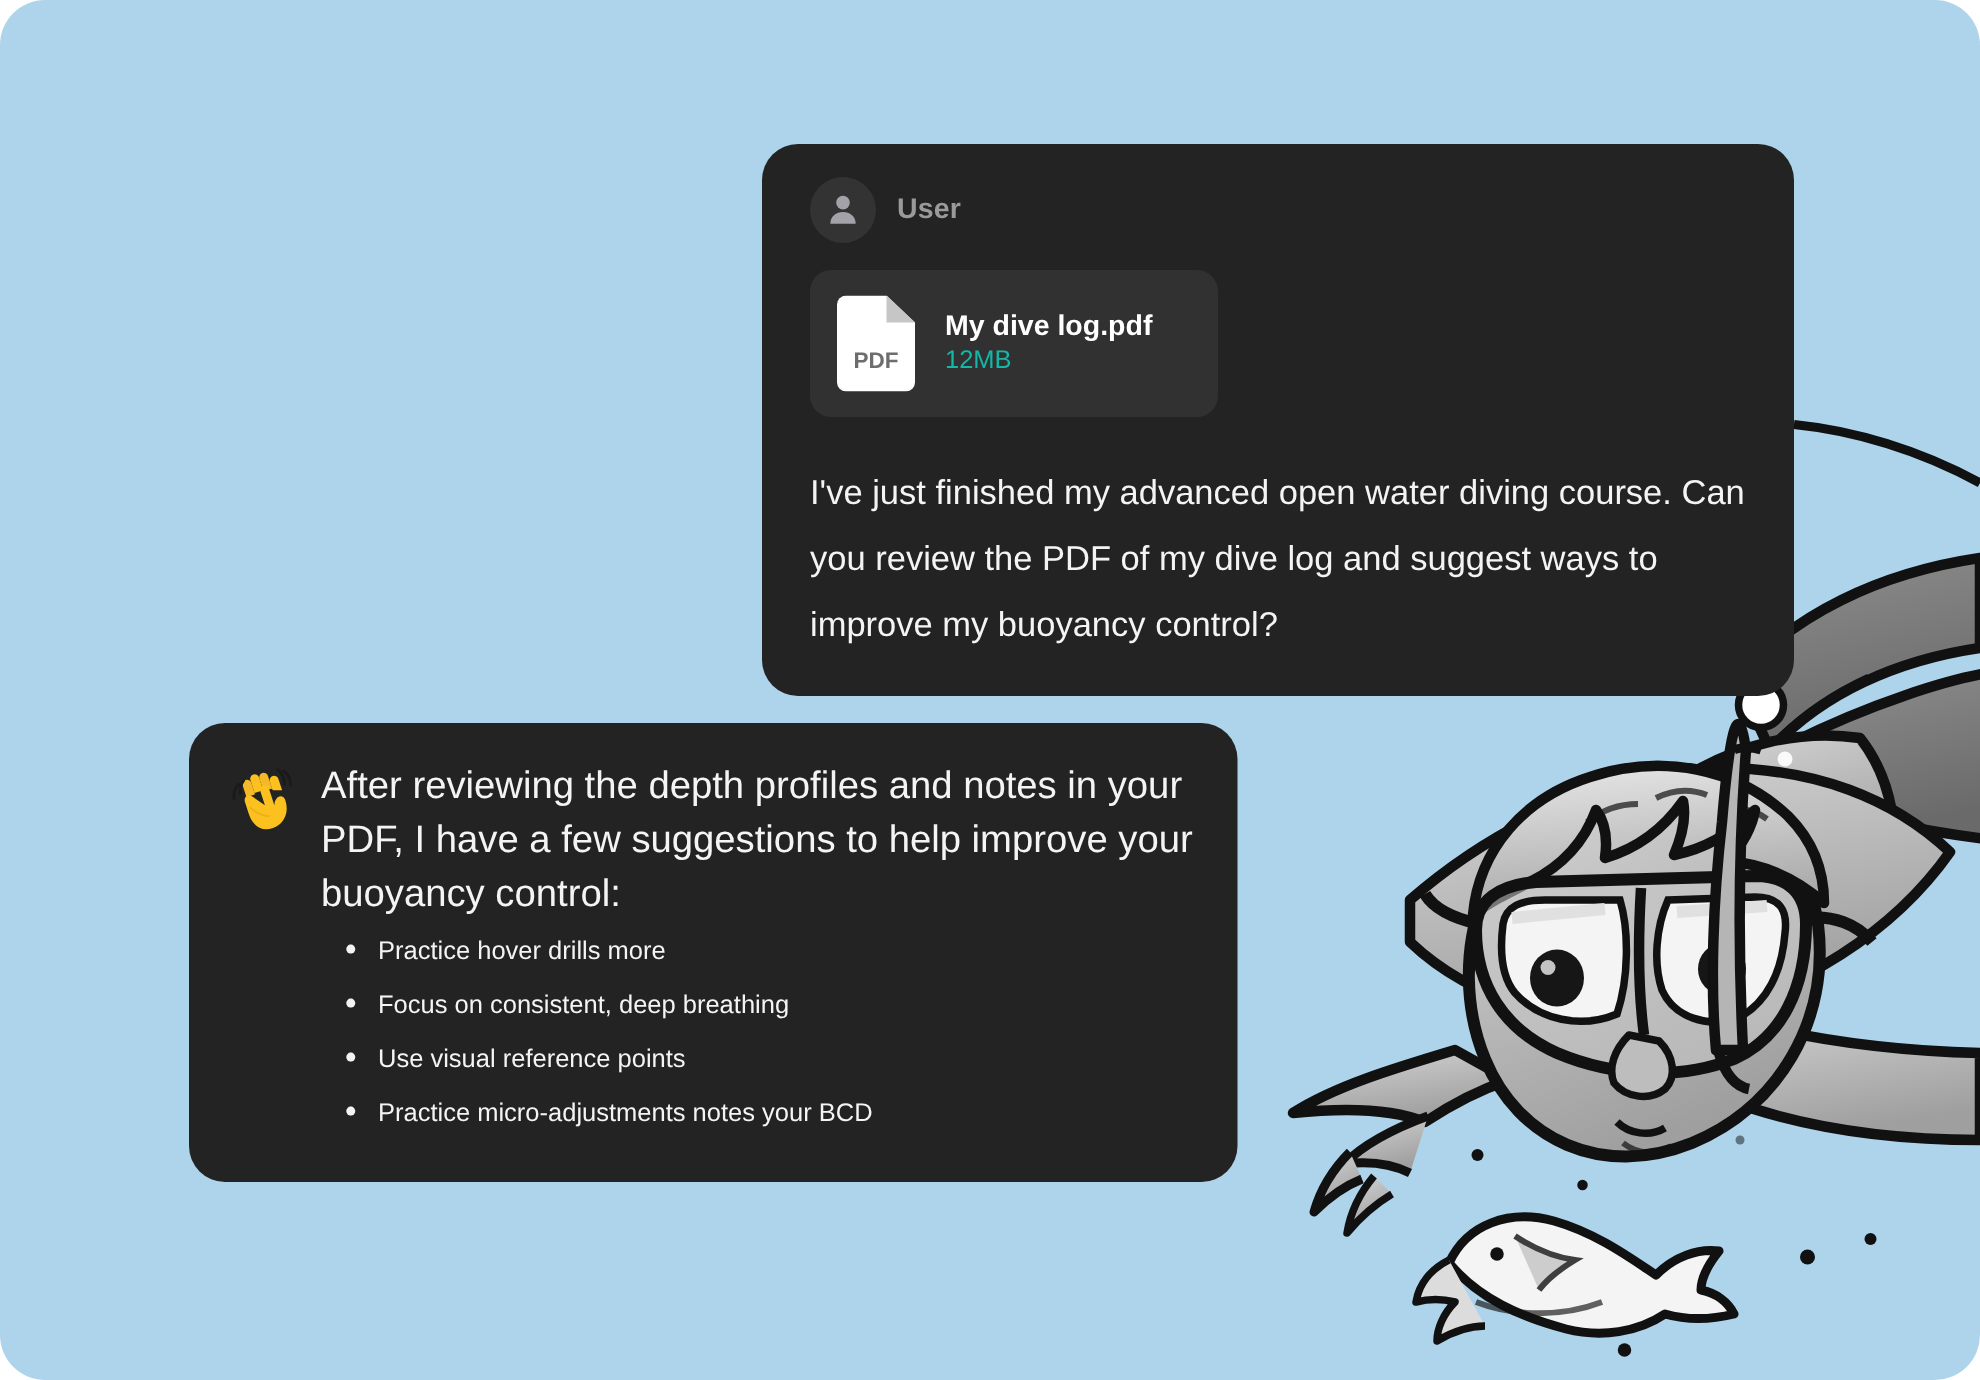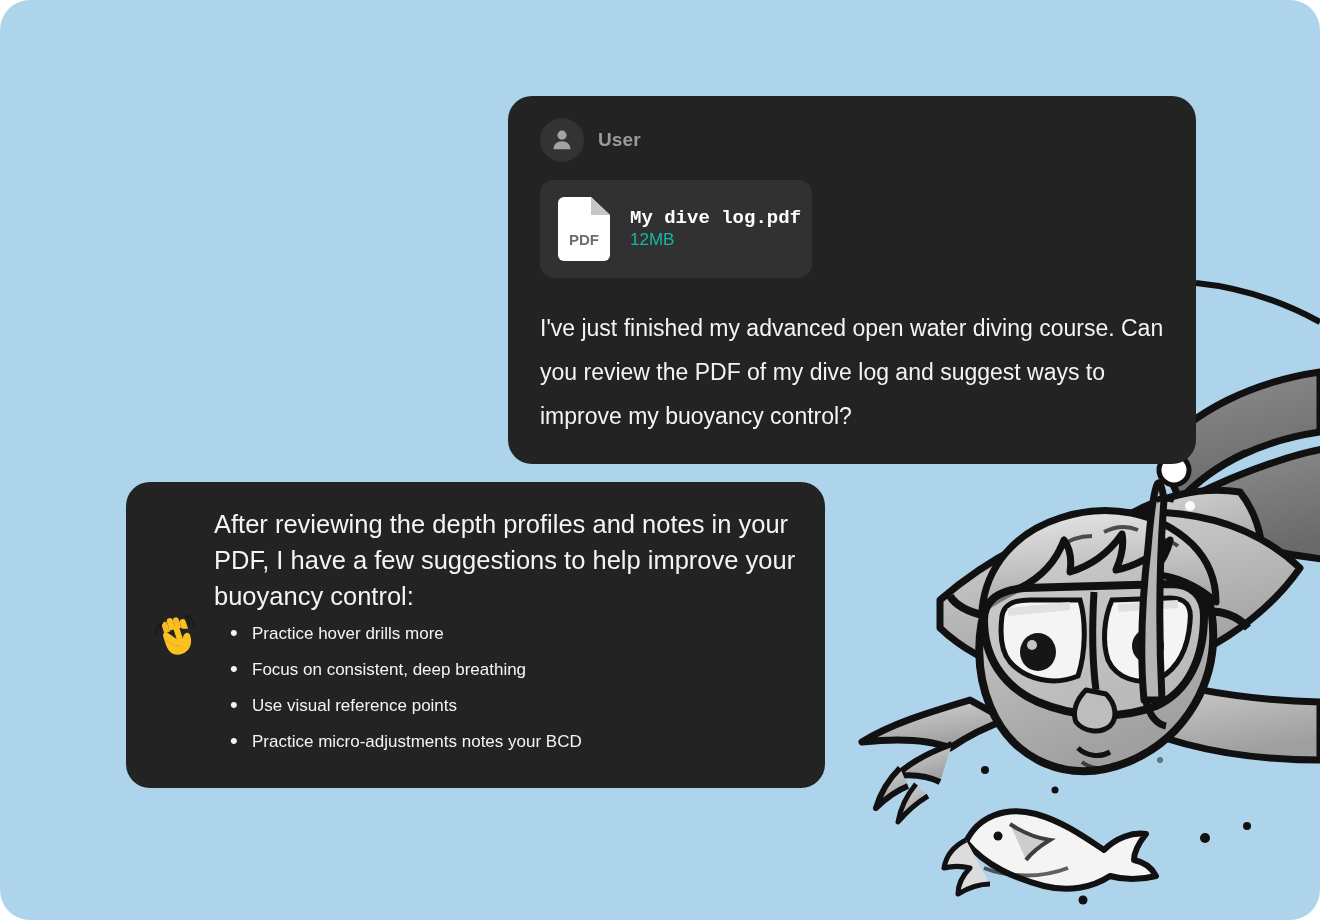--- a/index.html
+++ b/index.html
@@ -98,41 +98,40 @@
     flex: 0 0 auto;
   }
   .pdf-icon svg { display: block; }
   .att-text { min-width: 0; }
   .att-name {
     color: #ffffff;
     font-size: 19px;
     font-weight: bold;
     line-height: 1.2;
     white-space: nowrap;
-    font-family: Liberation Mono, monospace;
   }
   .att-size {
     color: #14b8a6;
     font-size: 17px;
     line-height: 1.3;
     margin-top: 5px;
   }
 
   
   .msg-text {
     color: #f4f4f4;
     font-size: 23px;
     line-height: 44px;
     padding-left: 4px;
   }
 
   
   .assistant-row {
     display: flex;
-    align-items: center;
+    align-items: flex-start;
     gap: 14px;
   }
   .wave-emoji {
     flex: 0 0 auto;
     width: 48px;
     height: 48px;
     margin-top: 3px;
   }
   .wave-emoji svg { display: block; }
   .assistant-body { flex: 1 1 auto; min-width: 0; }

